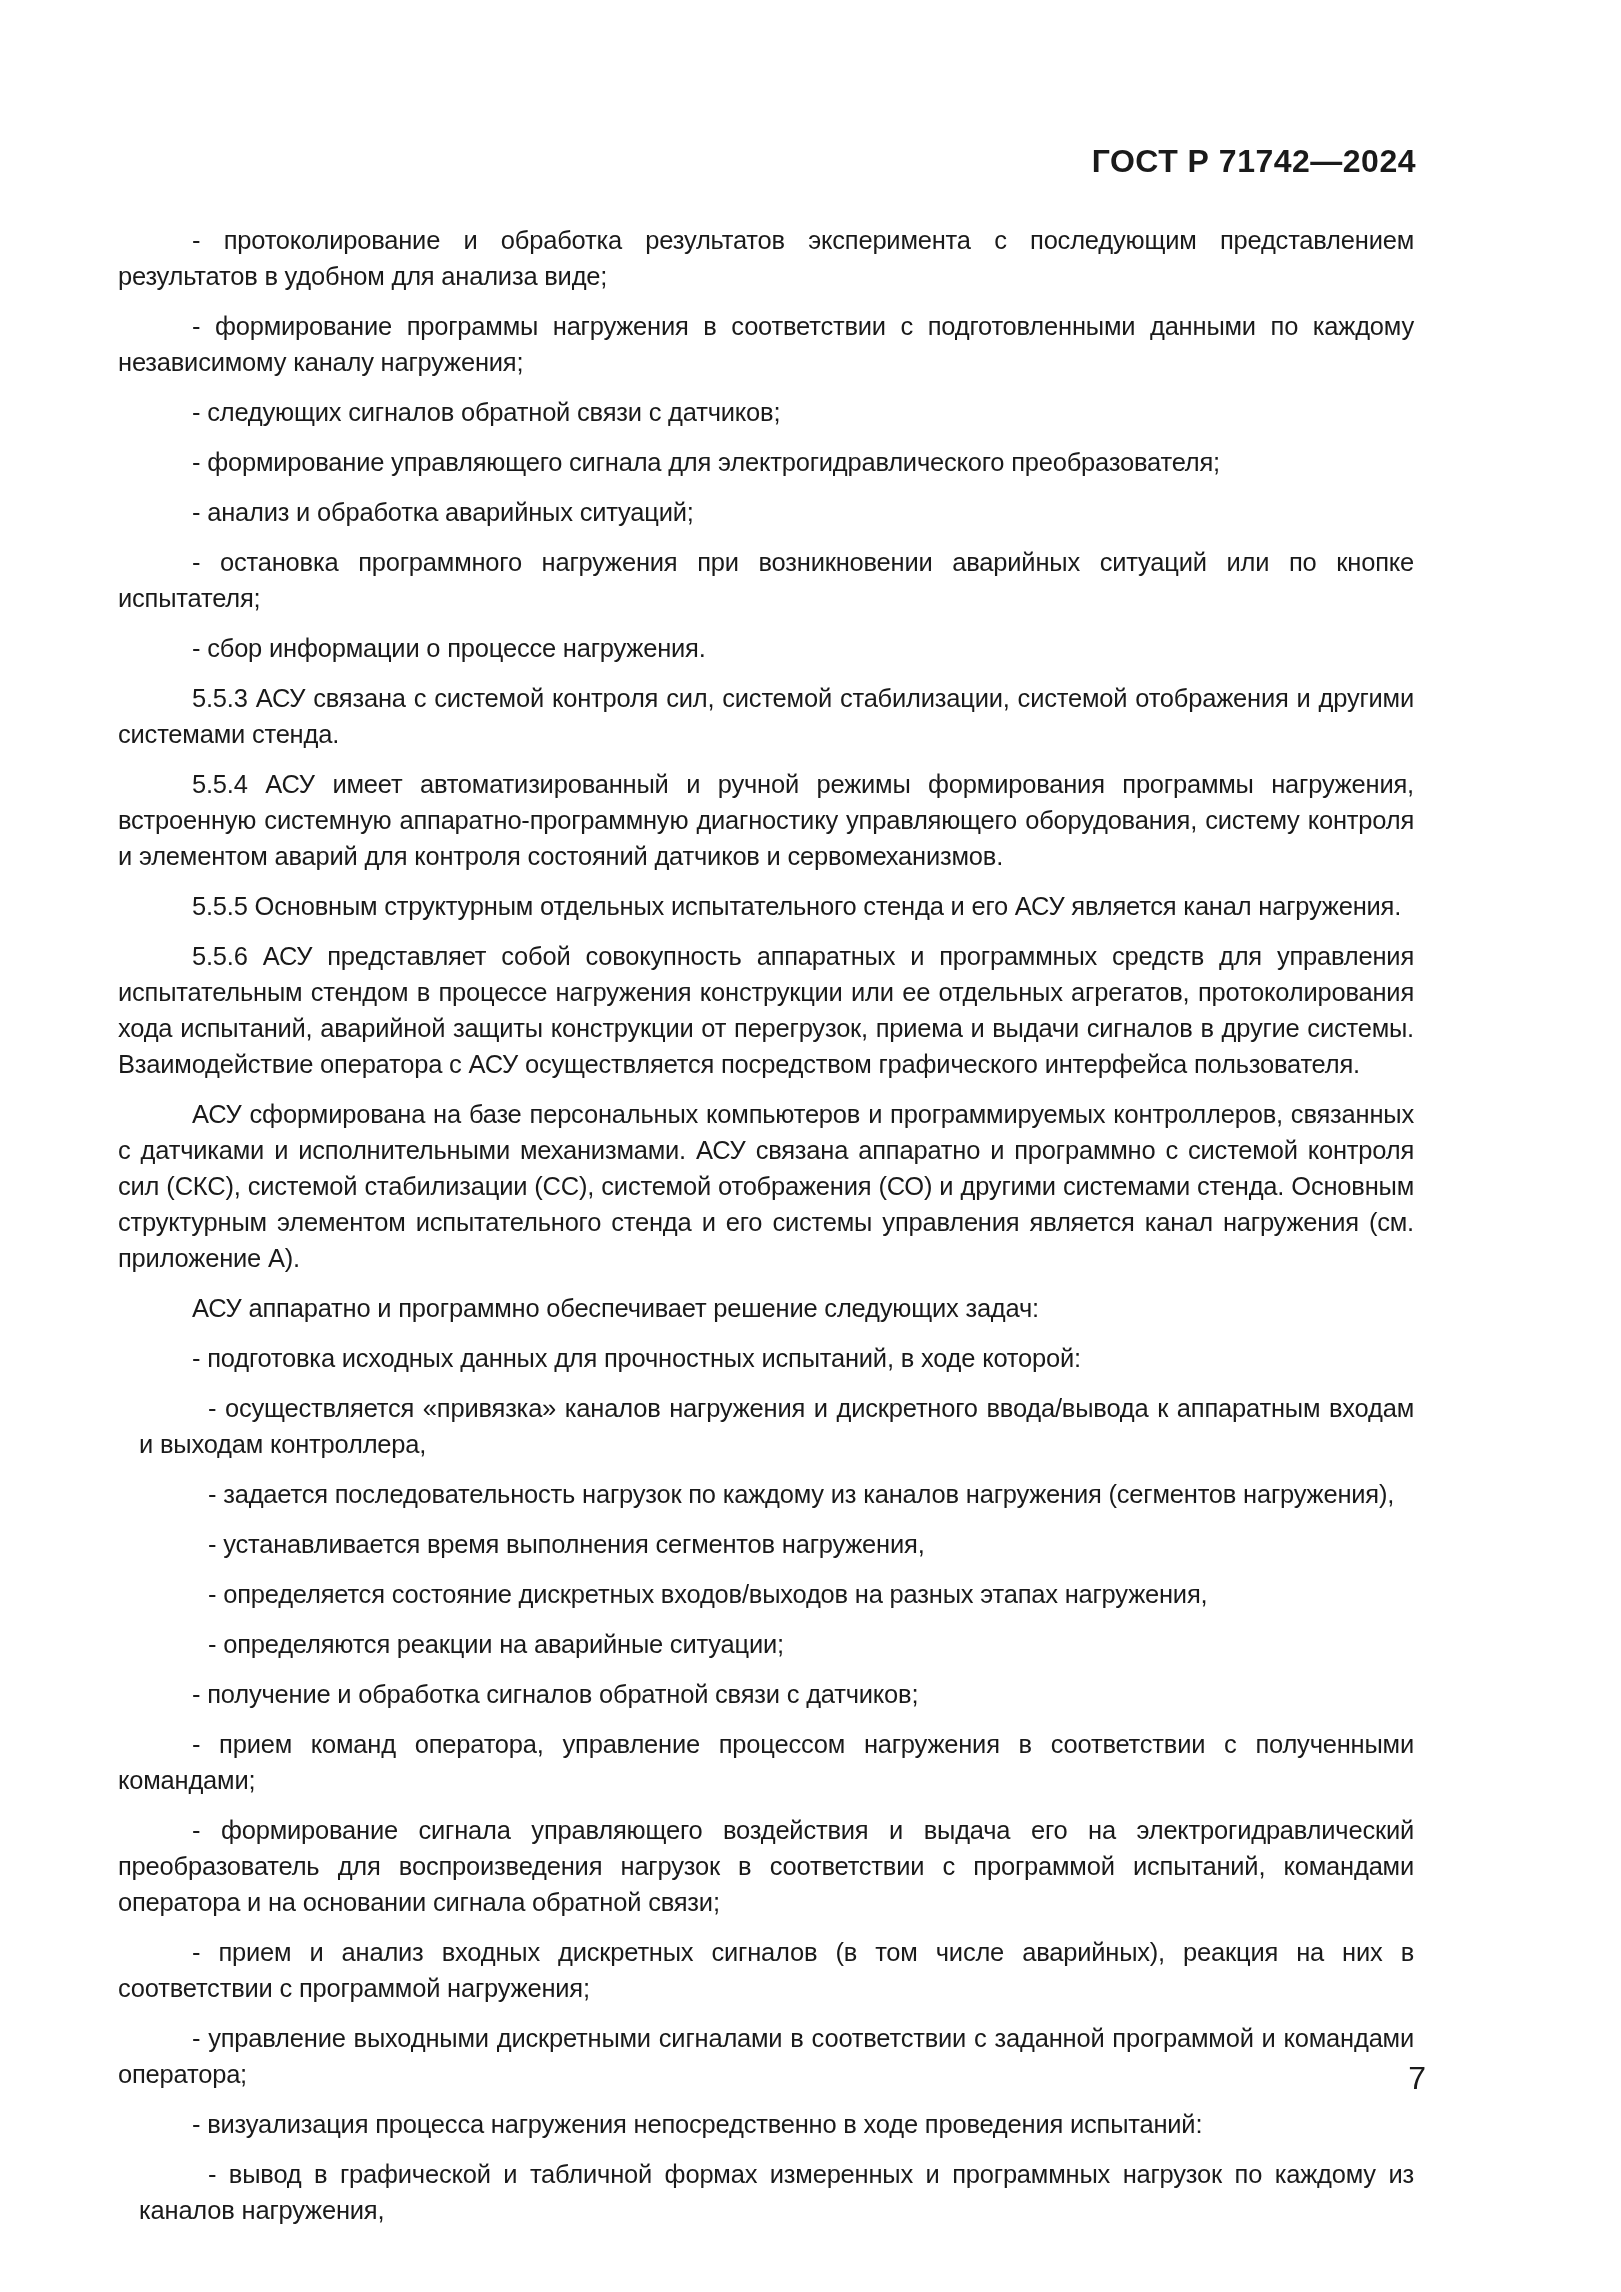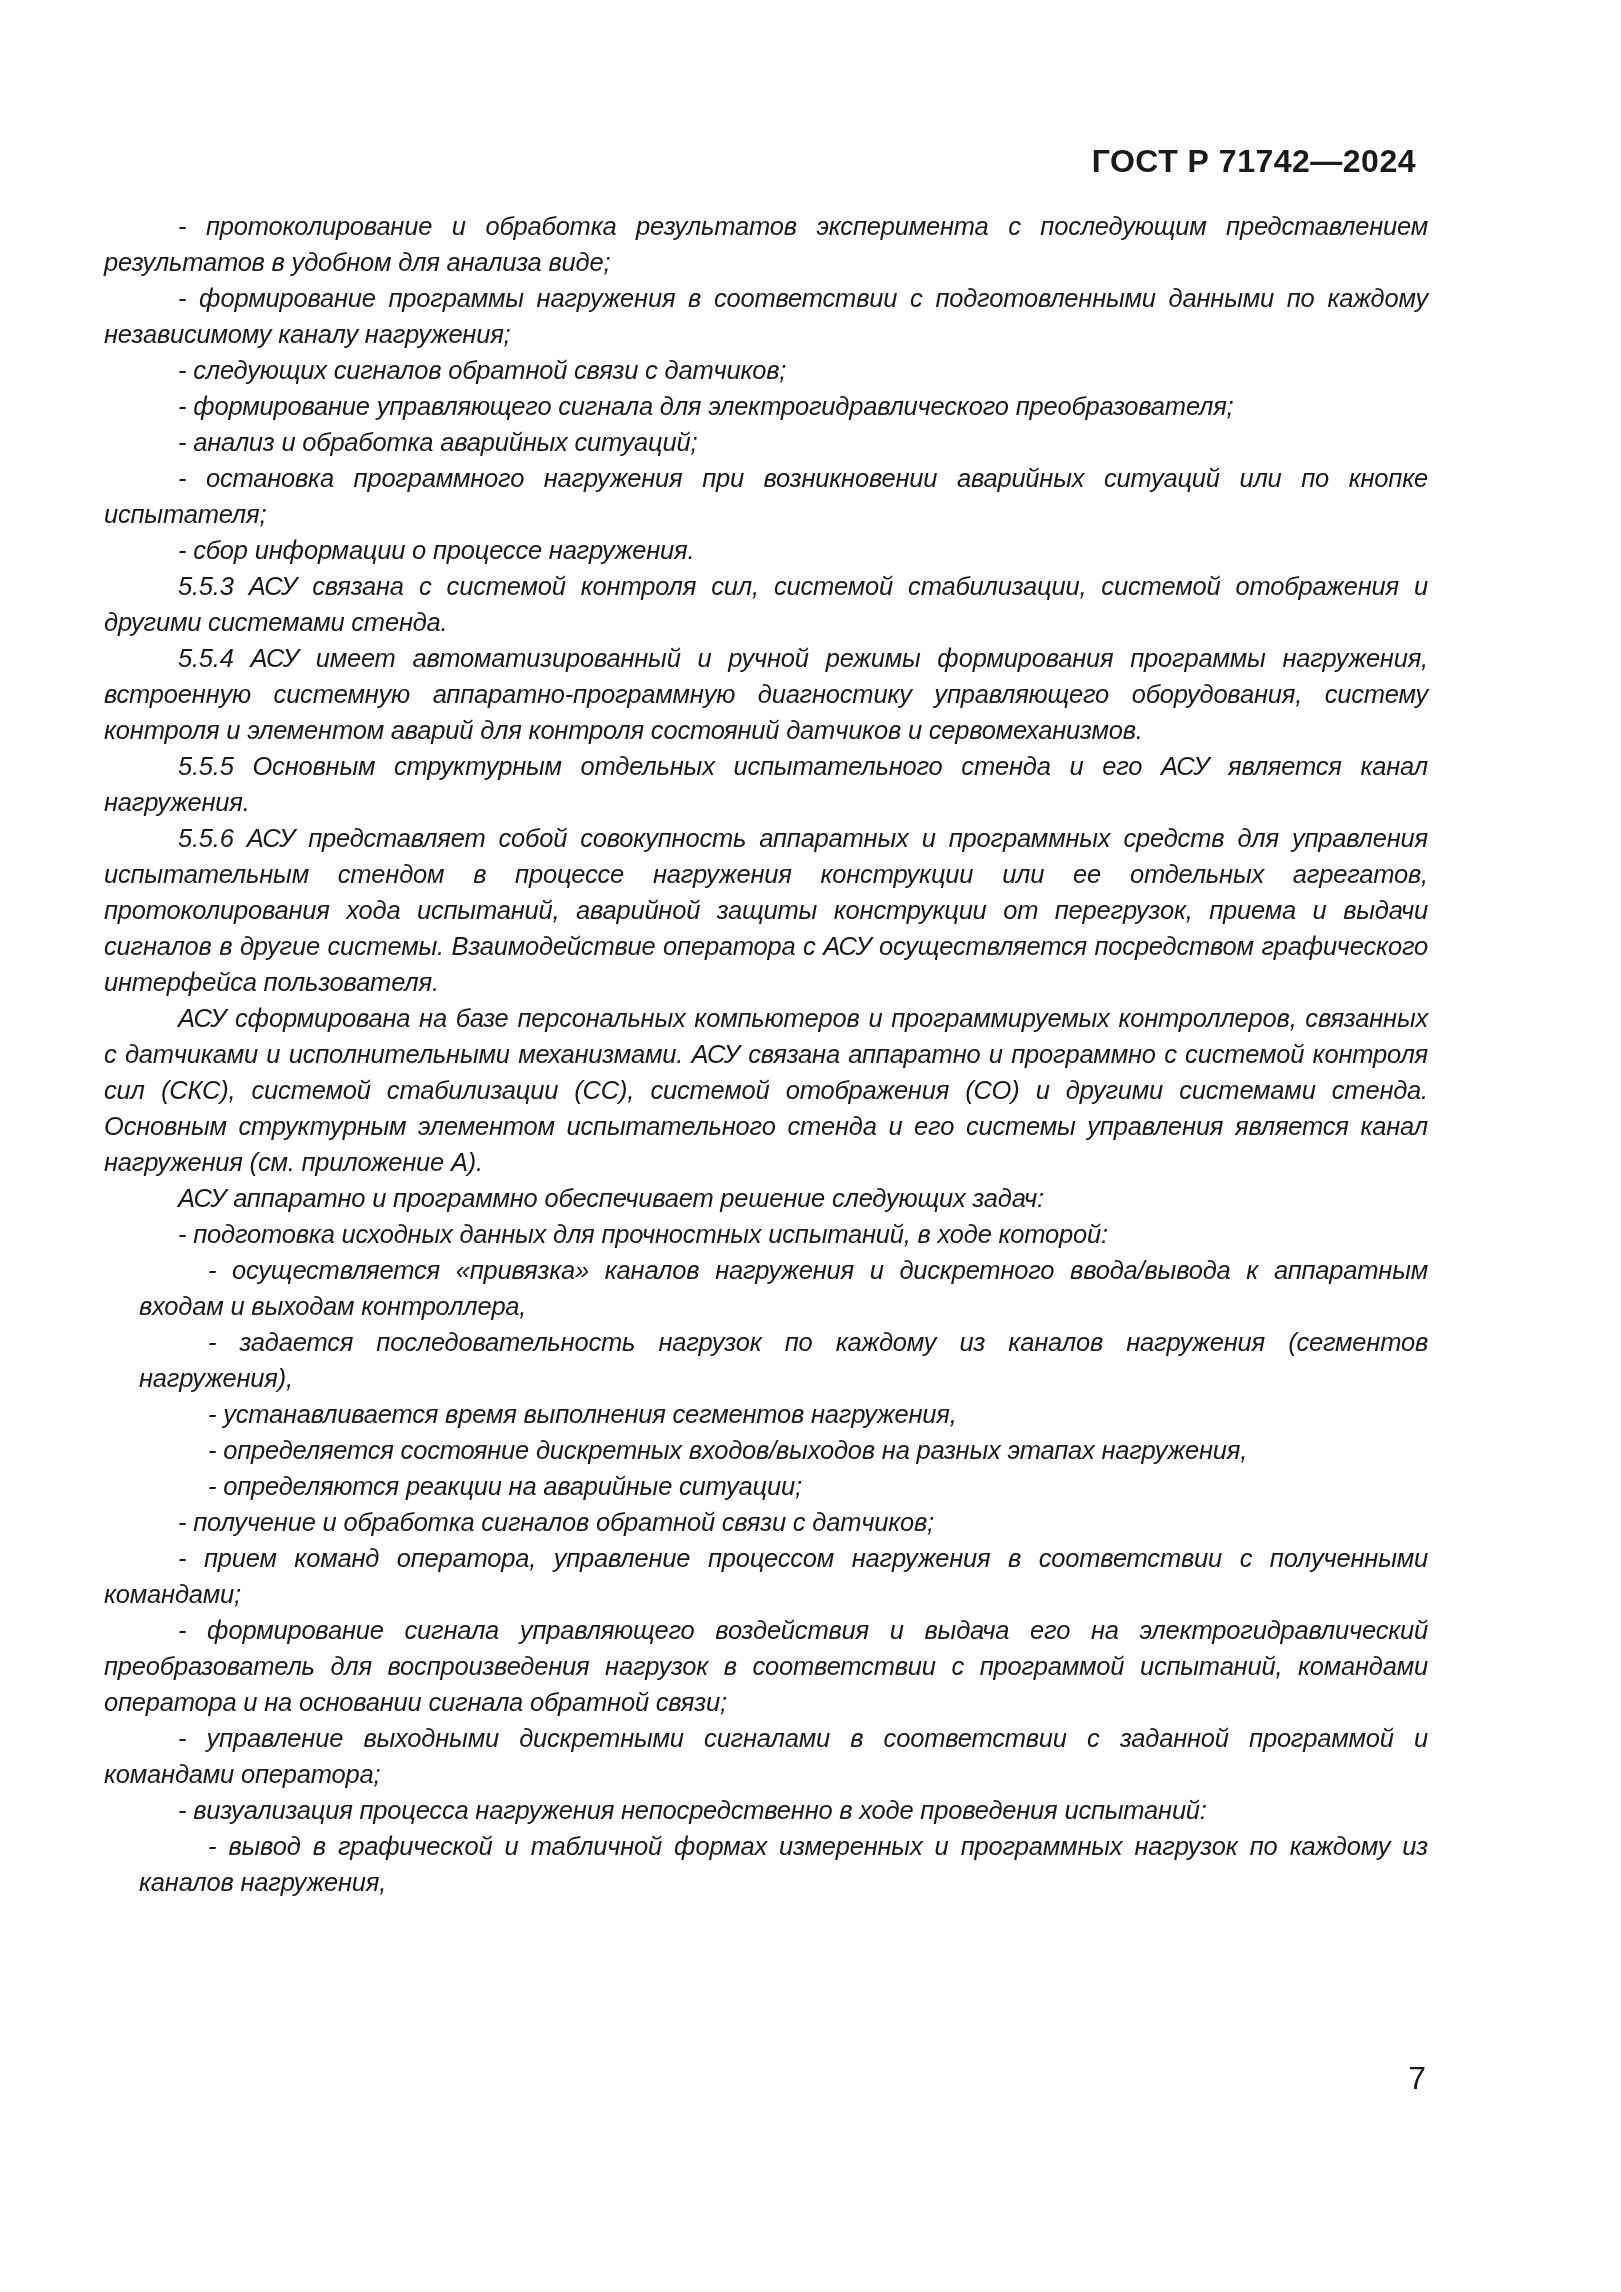--- a/index.html
+++ b/index.html
@@ -32,23 +32,22 @@
     position: absolute;
     top: 208px;
     left: 104px;
     width: 1324px;
     font-size: 25.5px;
     line-height: 36px;
     letter-spacing: -0.2px;
     text-align: justify;
   }
   .para {
-    margin: 0;
+    margin: 14px;
     padding: 0;
-    font-style: italic;
   }
   .para.lvl1 {
     text-indent: 74px;
   }
   .para.lvl2 {
     margin-left: 35px;
     text-indent: 69px;
   }
   .page-number {
     position: absolute;
@@ -80,20 +79,21 @@
       <p class="para lvl1">АСУ аппаратно и программно обеспечивает решение следующих задач:</p>
       <p class="para lvl1">- подготовка исходных данных для прочностных испытаний, в ходе которой:</p>
       <p class="para lvl2">- осуществляется «привязка» каналов нагружения и дискретного ввода/вывода к аппаратным входам и выходам контроллера,</p>
       <p class="para lvl2">- задается последовательность нагрузок по каждому из каналов нагружения (сегментов нагружения),</p>
       <p class="para lvl2">- устанавливается время выполнения сегментов нагружения,</p>
       <p class="para lvl2">- определяется состояние дискретных входов/выходов на разных этапах нагружения,</p>
       <p class="para lvl2">- определяются реакции на аварийные ситуации;</p>
       <p class="para lvl1">- получение и обработка сигналов обратной связи с датчиков;</p>
       <p class="para lvl1">- прием команд оператора, управление процессом нагружения в соответствии с полученными командами;</p>
       <p class="para lvl1">- формирование сигнала управляющего воздействия и выдача его на электрогидравлический преобразователь для воспроизведения нагрузок в соответствии с программой испытаний, командами оператора и на основании сигнала обратной связи;</p>
+      <p class="para lvl1">- прием и анализ входных дискретных сигналов (в том числе аварийных), реакция на них в соответствии с программой нагружения;</p>
       <p class="para lvl1">- управление выходными дискретными сигналами в соответствии с заданной программой и командами оператора;</p>
       <p class="para lvl1">- визуализация процесса нагружения непосредственно в ходе проведения испытаний:</p>
       <p class="para lvl2">- вывод в графической и табличной формах измеренных и программных нагрузок по каждому из каналов нагружения,</p>
     </div>
 
   <div class="page-number">7</div>
 </div>
 
 
 </body></html>

